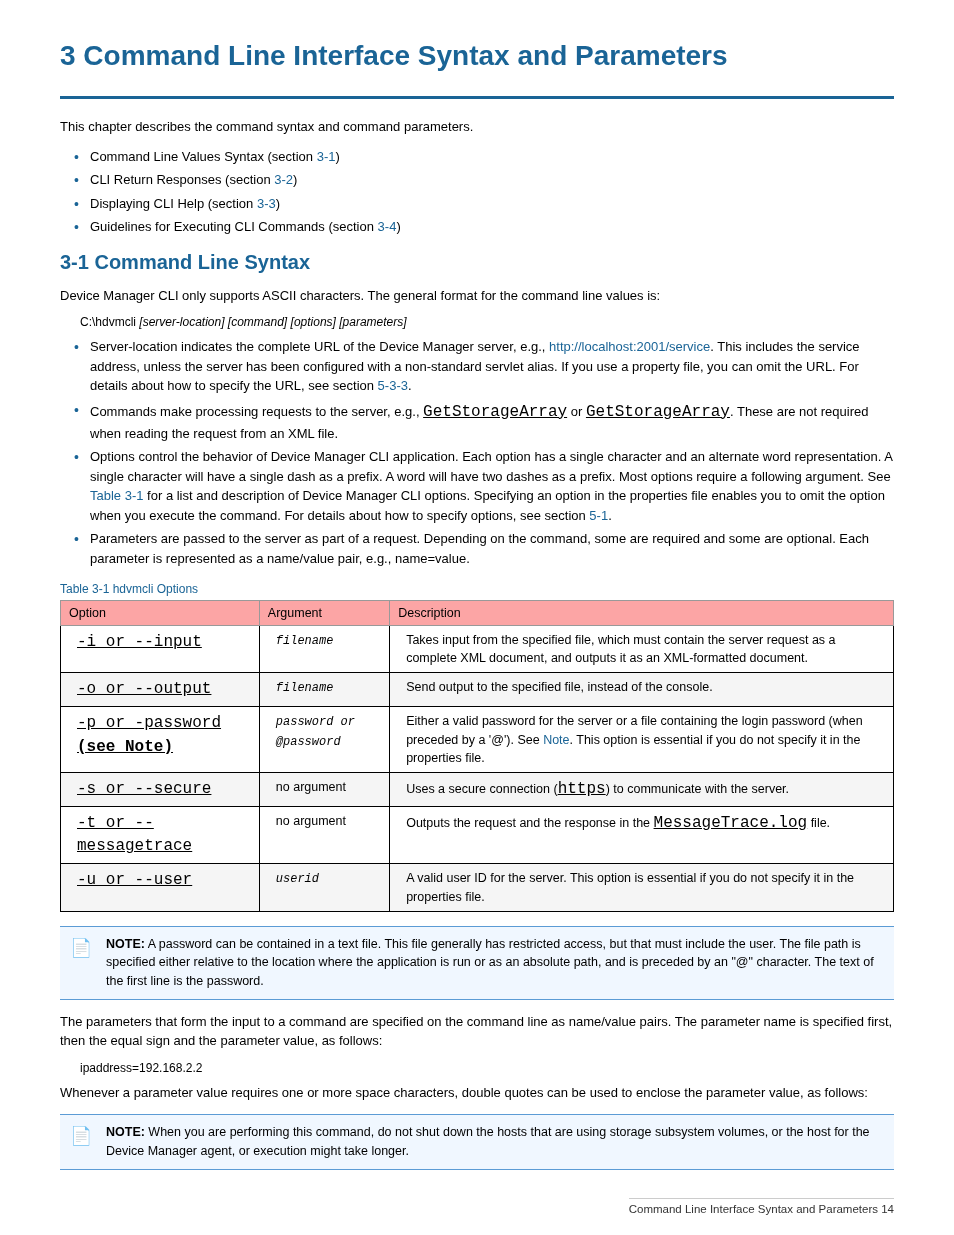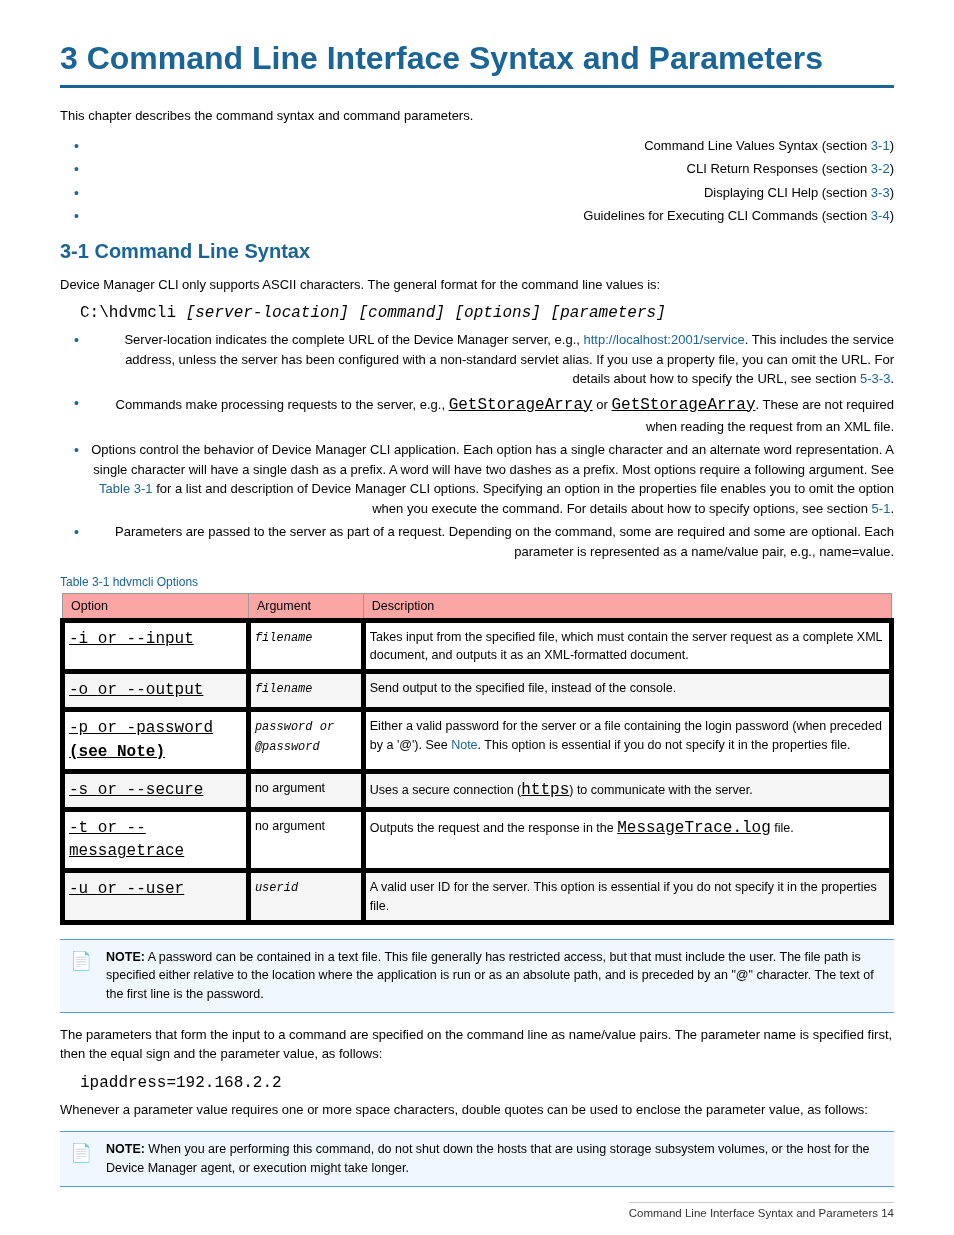--- a/index.html
+++ b/index.html
@@ -7,25 +7,25 @@
       font-family: Arial, sans-serif;
       font-size: 13px;
       color: #000;
       background: #fff;
       padding: 40px 60px 40px 60px;
       max-width: 954px;
       min-height: 1235px;
       position: relative;
     }
     h1.chapter-title {
-      font-size: 32px;
+      font-size: 28px;
       font-weight: bold;
       color: #1a6496;
       border-bottom: 3px solid #1a6496;
-      padding-bottom: 8px;
+      padding-bottom: 24px;
       margin-bottom: 18px;
     }
     h2.section-title {
       font-size: 20px;
       font-weight: bold;
       color: #1a6496;
       margin-bottom: 12px;
       margin-top: 10px;
     }
     p {
@@ -34,36 +34,35 @@
     }
     ul.main-list {
       margin-left: 30px;
       margin-bottom: 14px;
     }
     ul.main-list li {
       margin-bottom: 4px;
       line-height: 1.5;
       list-style: none;
       position: relative;
-      text-align: right;
     }
     ul.main-list li::before {
       content: '•';
       color: #1a6496;
       position: absolute;
       left: -16px;
       font-size: 14px;
     }
     a.ref-link {
       color: #1a6496;
       text-decoration: none;
     }
     .code-block {
-      font-family: Liberation Mono, monospace;
-      font-size: 16px;
+      font-family: Liberation Sans, sans-serif;
+      font-size: 12px;
       background: #fff;
       margin: 8px 0 8px 20px;
       display: block;
     }
     code, .mono {
       font-family: 'Courier New', Courier, monospace;
       font-size: 16px;
       text-decoration: underline;
     }
     
@@ -80,22 +79,22 @@
       font-size: 12.5px;
     }
     table.options-table th {
       background: #fca5a5;
       border: 1px solid #999;
       padding: 5px 8px;
       font-weight: normal;
       text-align: left;
     }
     table.options-table td {
-      border: 5px solid #000000;
-      padding: 5px 4px;
+      border: 1px solid #000000;
+      padding: 5px 16px;
       vertical-align: top;
       line-height: 1.45;
     }
     table.options-table tr:nth-child(even) td {
       background: #f5f5f5;
     }
     table.options-table tr:nth-child(odd) td {
       background: #fff;
     }
     

